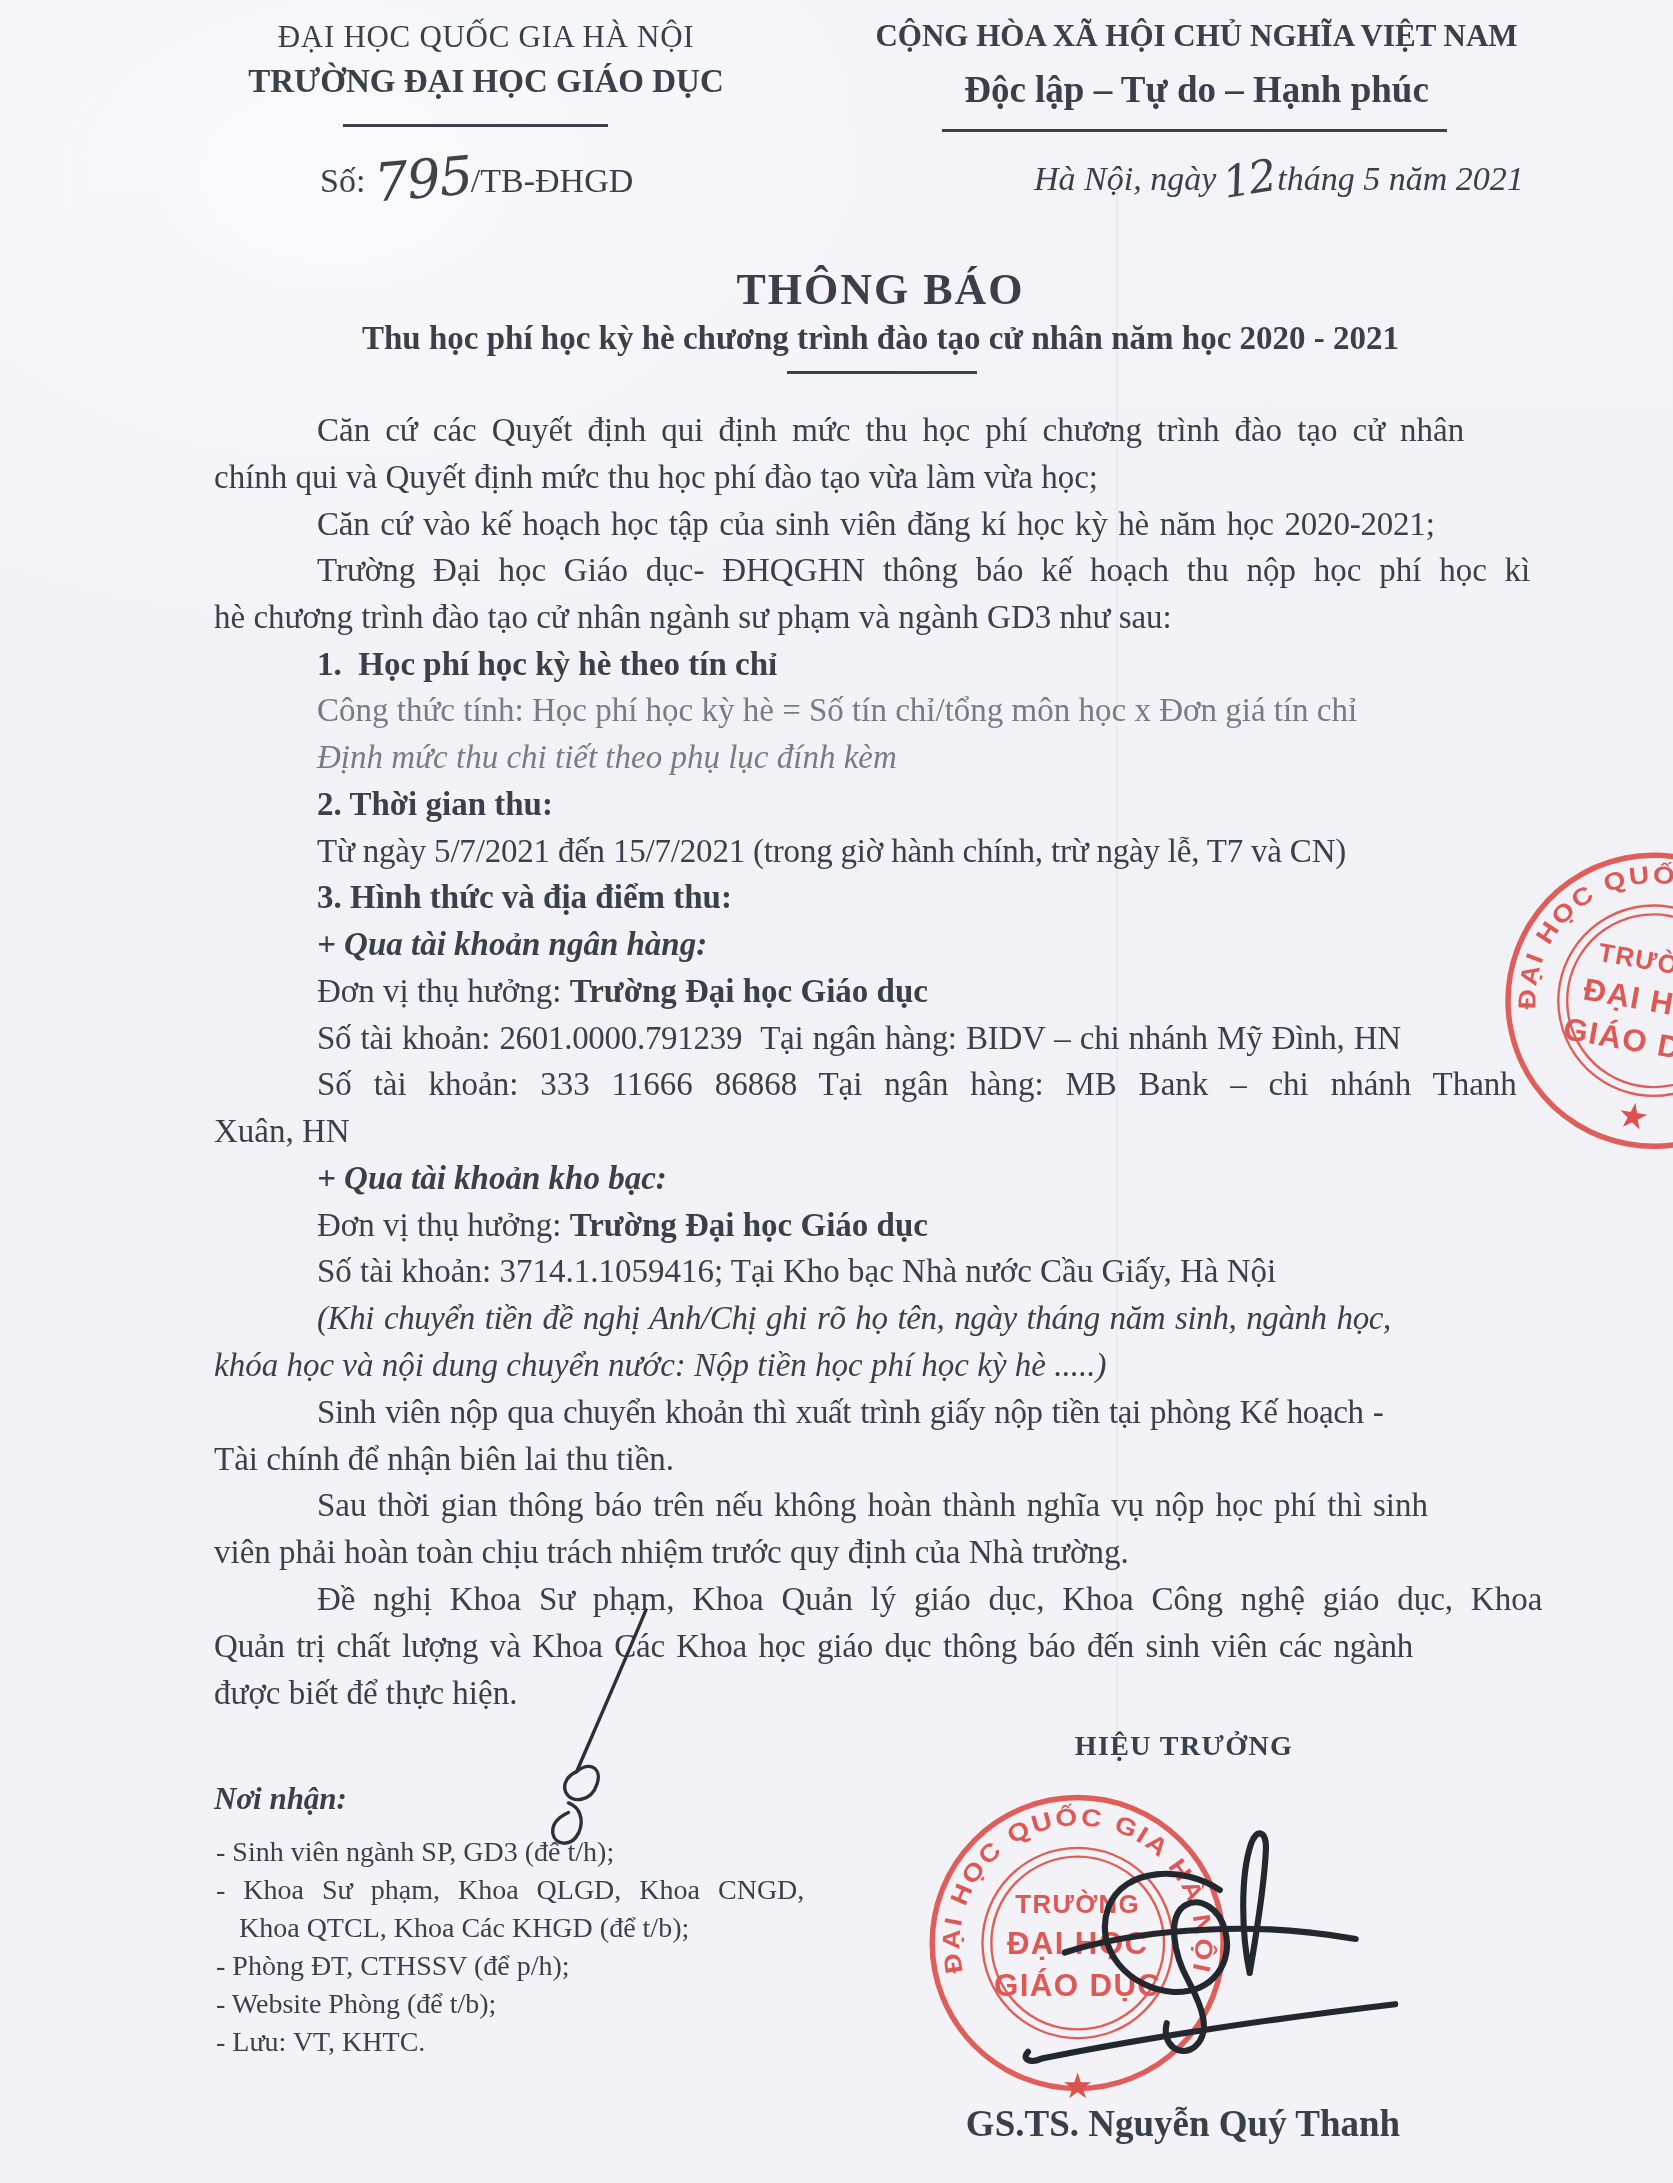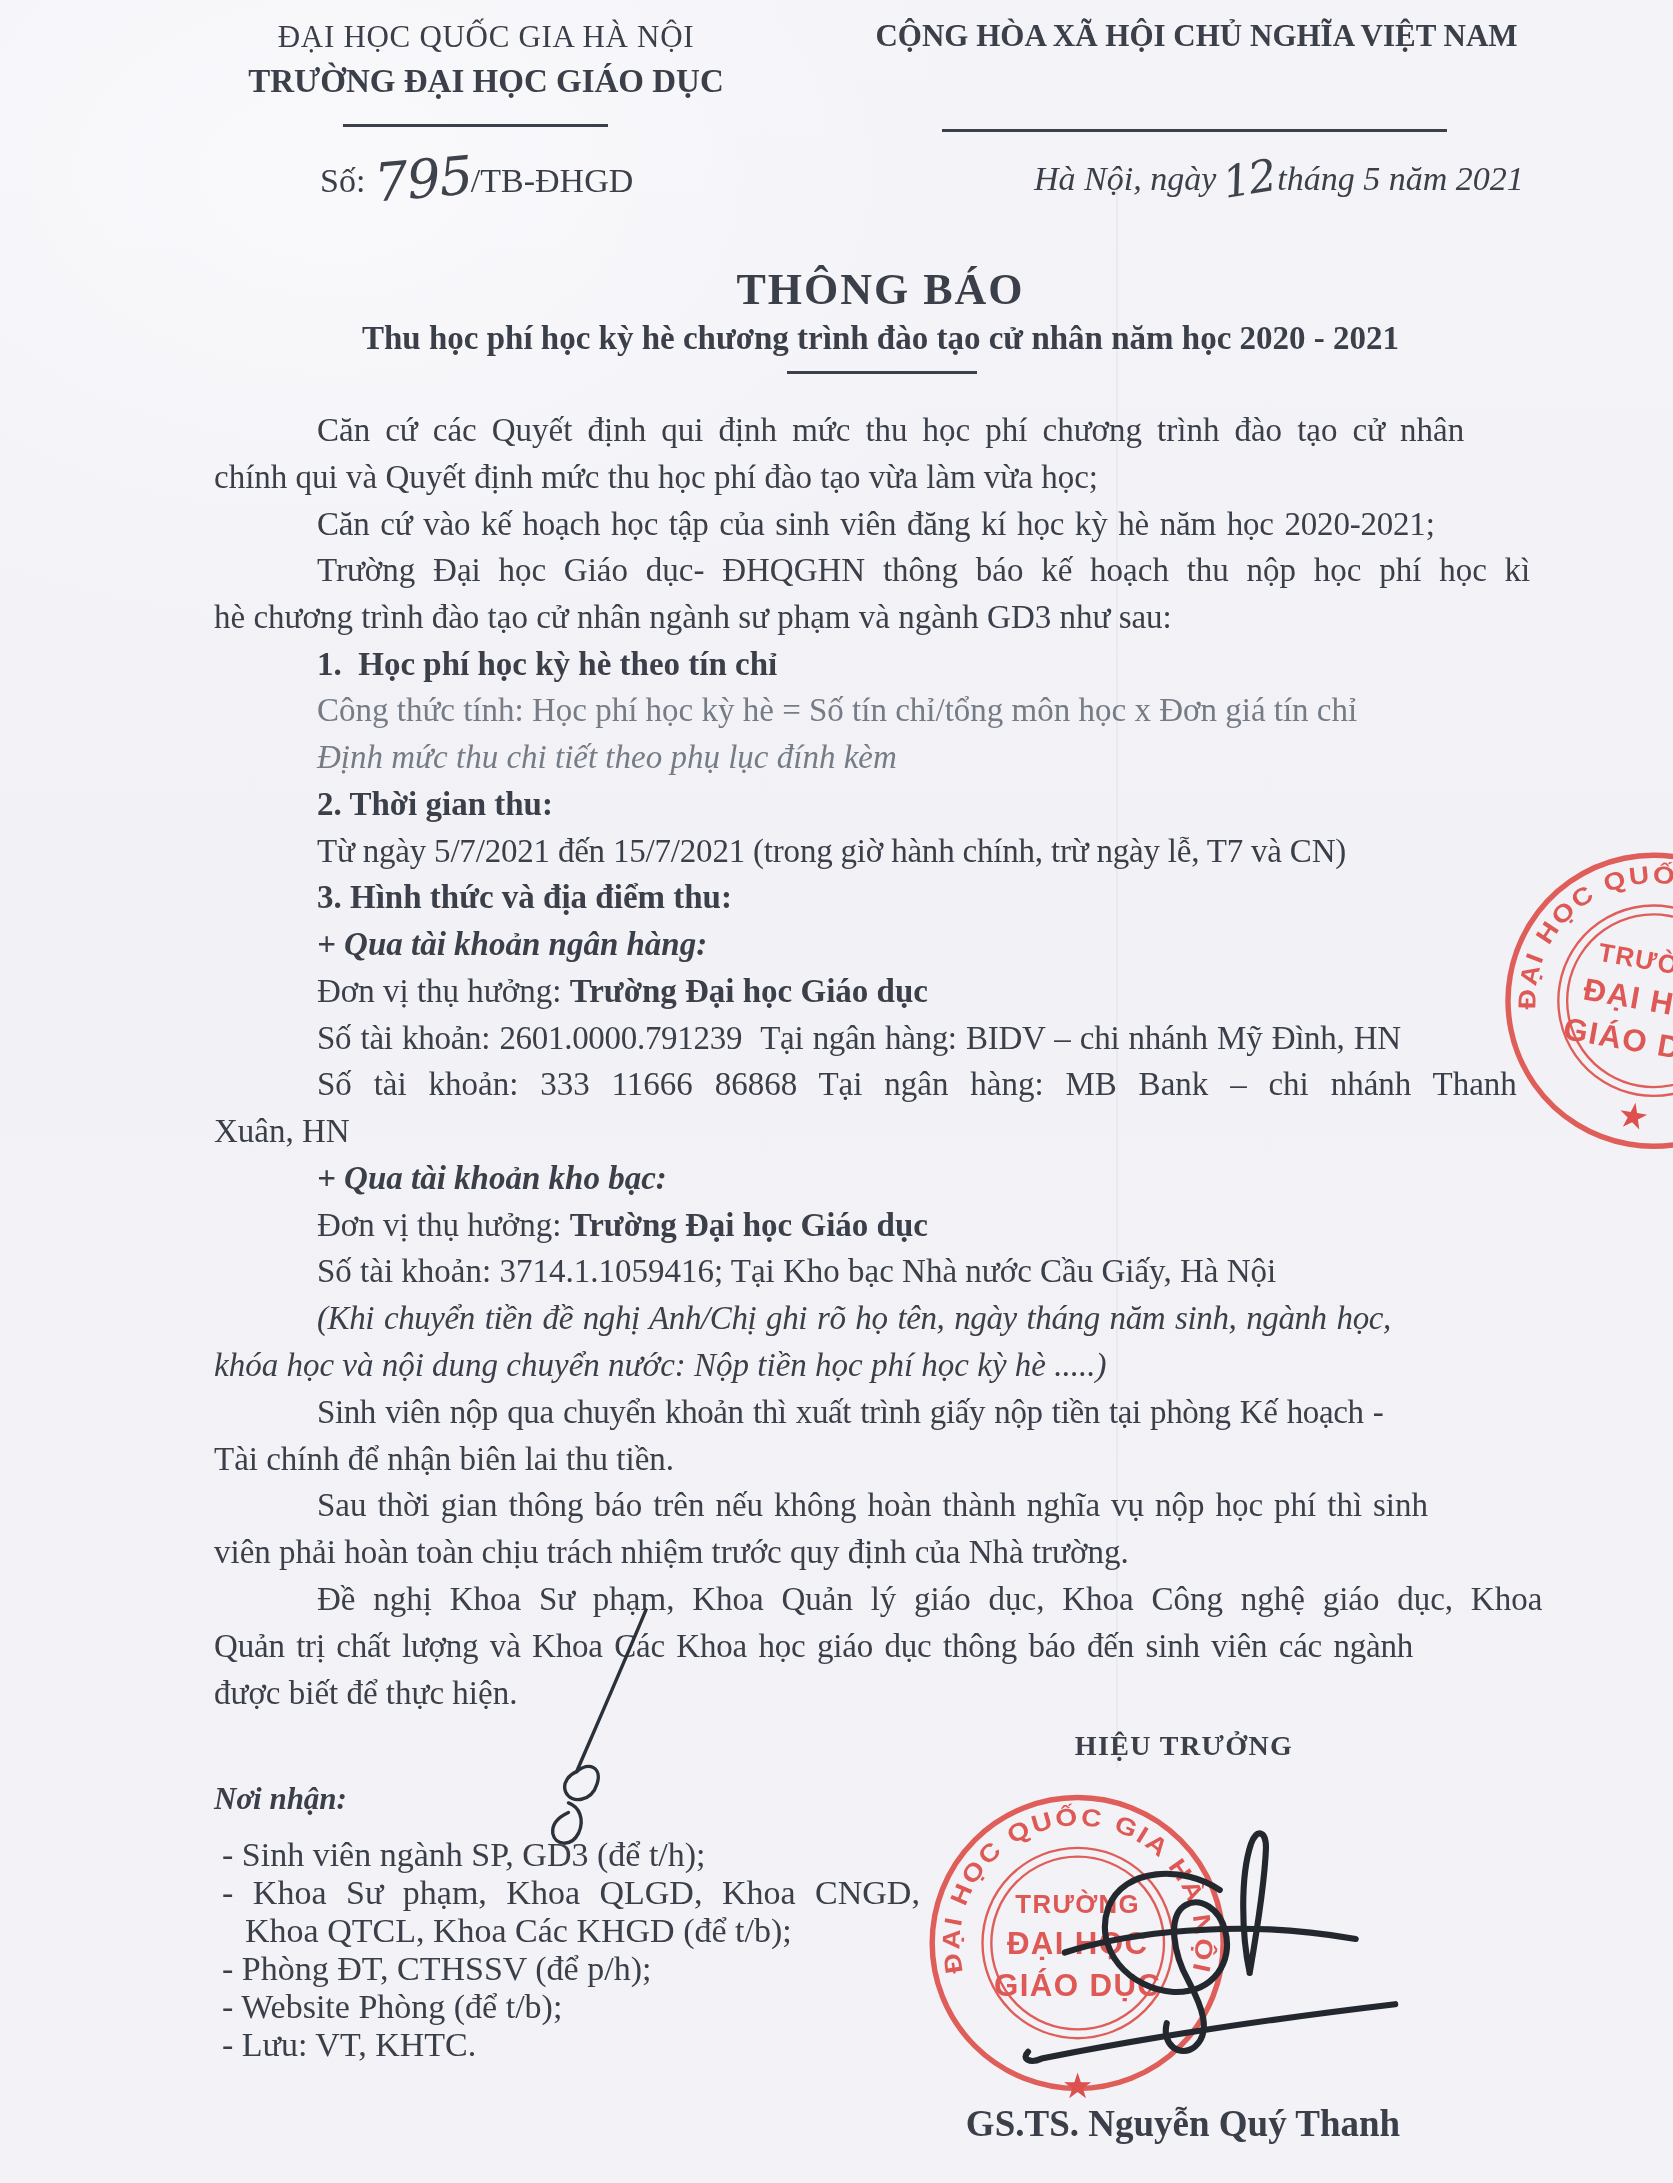--- a/index.html
+++ b/index.html
@@ -32,21 +32,21 @@
   .title{left:197px;top:264px;width:1367px;font-size:44px;font-weight:bold;letter-spacing:2px;}
   .subtitle{left:197px;top:320px;width:1367px;font-size:33px;font-weight:bold;}
   
   .ln{position:absolute;left:214px;width:1370px;font-size:33px;line-height:39px;white-space:nowrap;}
   .ind{padding-left:103px;}
   .gray{color:#757c86;}
   
   .role{left:946px;top:1730px;width:476px;font-size:28px;font-weight:bold;letter-spacing:1.4px;}
   .signame{left:945px;top:2102px;width:476px;font-size:37px;font-weight:bold;text-align:center;}
   .recl{left:214px;top:1781px;font-size:31px;font-weight:bold;font-style:italic;}
-  .rec{position:absolute;left:222px;font-size:34px;white-space:nowrap;}
+  .rec{position:absolute;left:216px;font-size:28px;white-space:nowrap;}
   .streak{position:absolute;background:#e2e3ea;}
   
   .overlay{position:absolute;left:0;top:0;z-index:5;pointer-events:none;}
   .st-outer{fill:none;stroke:#dd4a44;stroke-width:8;}
   .st-inner{fill:none;stroke:#dd4a44;stroke-width:3.5;}
   .st-ring-text{font-family:"Liberation Sans", sans-serif;font-weight:bold;font-size:36px;fill:#dc4540;letter-spacing:3px;text-anchor:middle;}
   .st-c{font-family:"Liberation Sans", sans-serif;font-weight:bold;fill:#dc4540;text-anchor:middle;letter-spacing:2px;}
   .st-c1{font-size:38px;}
   .st-c2{font-size:46px;}
   .st-c3{font-size:46px;}
@@ -64,20 +64,21 @@
 
   <div class="abs ctr hl1">ĐẠI HỌC QUỐC GIA HÀ NỘI</div>
   <div class="abs ctr hl2">TRƯỜNG ĐẠI HỌC GIÁO DỤC</div>
   <div class="rule" style="left:343px;top:124px;width:265px;"></div>
   <div class="abs docno nw">
     <span>Số:</span>
     <span class="hand hand795">795</span><span>/TB-ĐHGD</span>
   </div>
 
   <div class="abs ctr hr1">CỘNG HÒA XÃ HỘI CHỦ NGHĨA VIỆT NAM</div>
+  <div class="abs ctr hr2">Độc lập – Tự do – Hạnh phúc</div>
   <div class="rule" style="left:942px;top:129px;width:505px;"></div>
   <div class="abs dateline nw">
     <span>Hà Nội, ngày</span>
     <span class="hand hand12">12</span>
     <span>tháng 5 năm 2021</span>
   </div>
 
   <div class="abs ctr title">THÔNG BÁO</div>
   <div class="abs ctr subtitle">Thu học phí học kỳ hè chương trình đào tạo cử nhân năm học 2020 - 2021</div>
   <div class="rule" style="left:787px;top:371px;width:190px;"></div>

